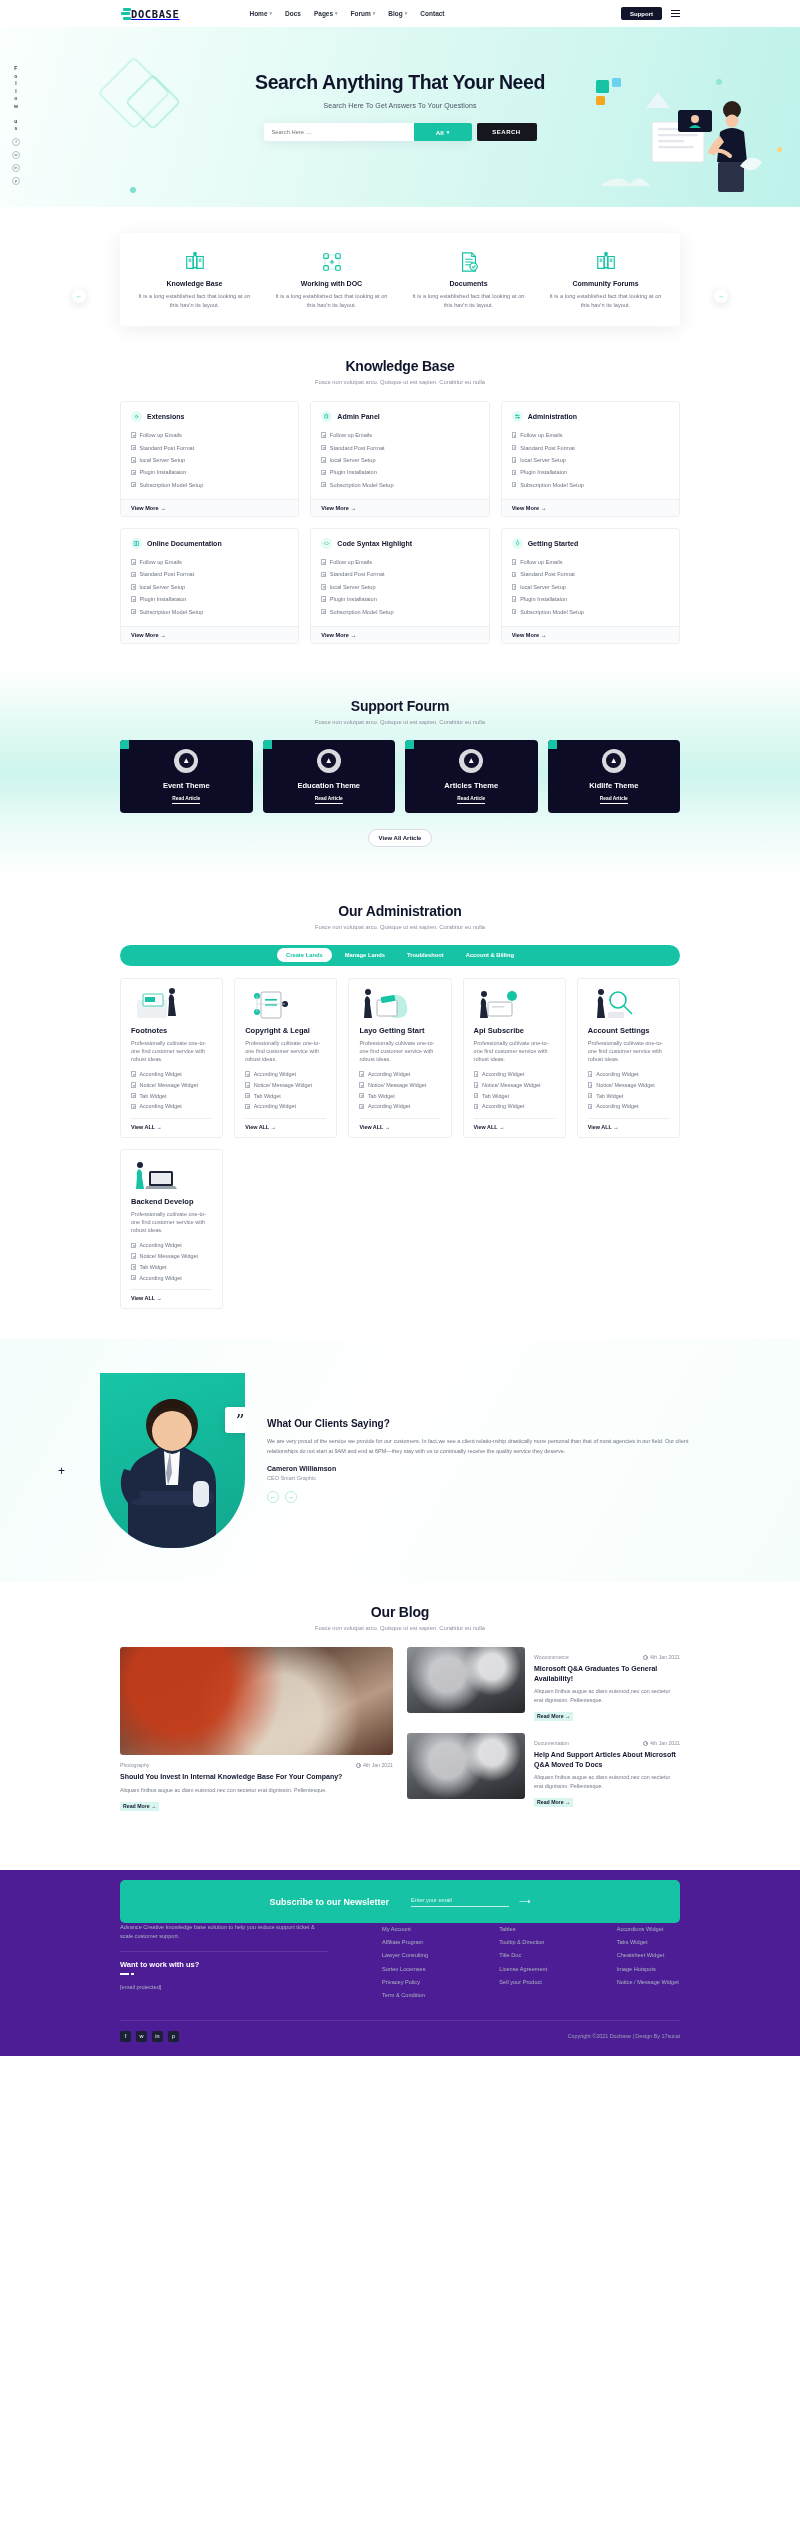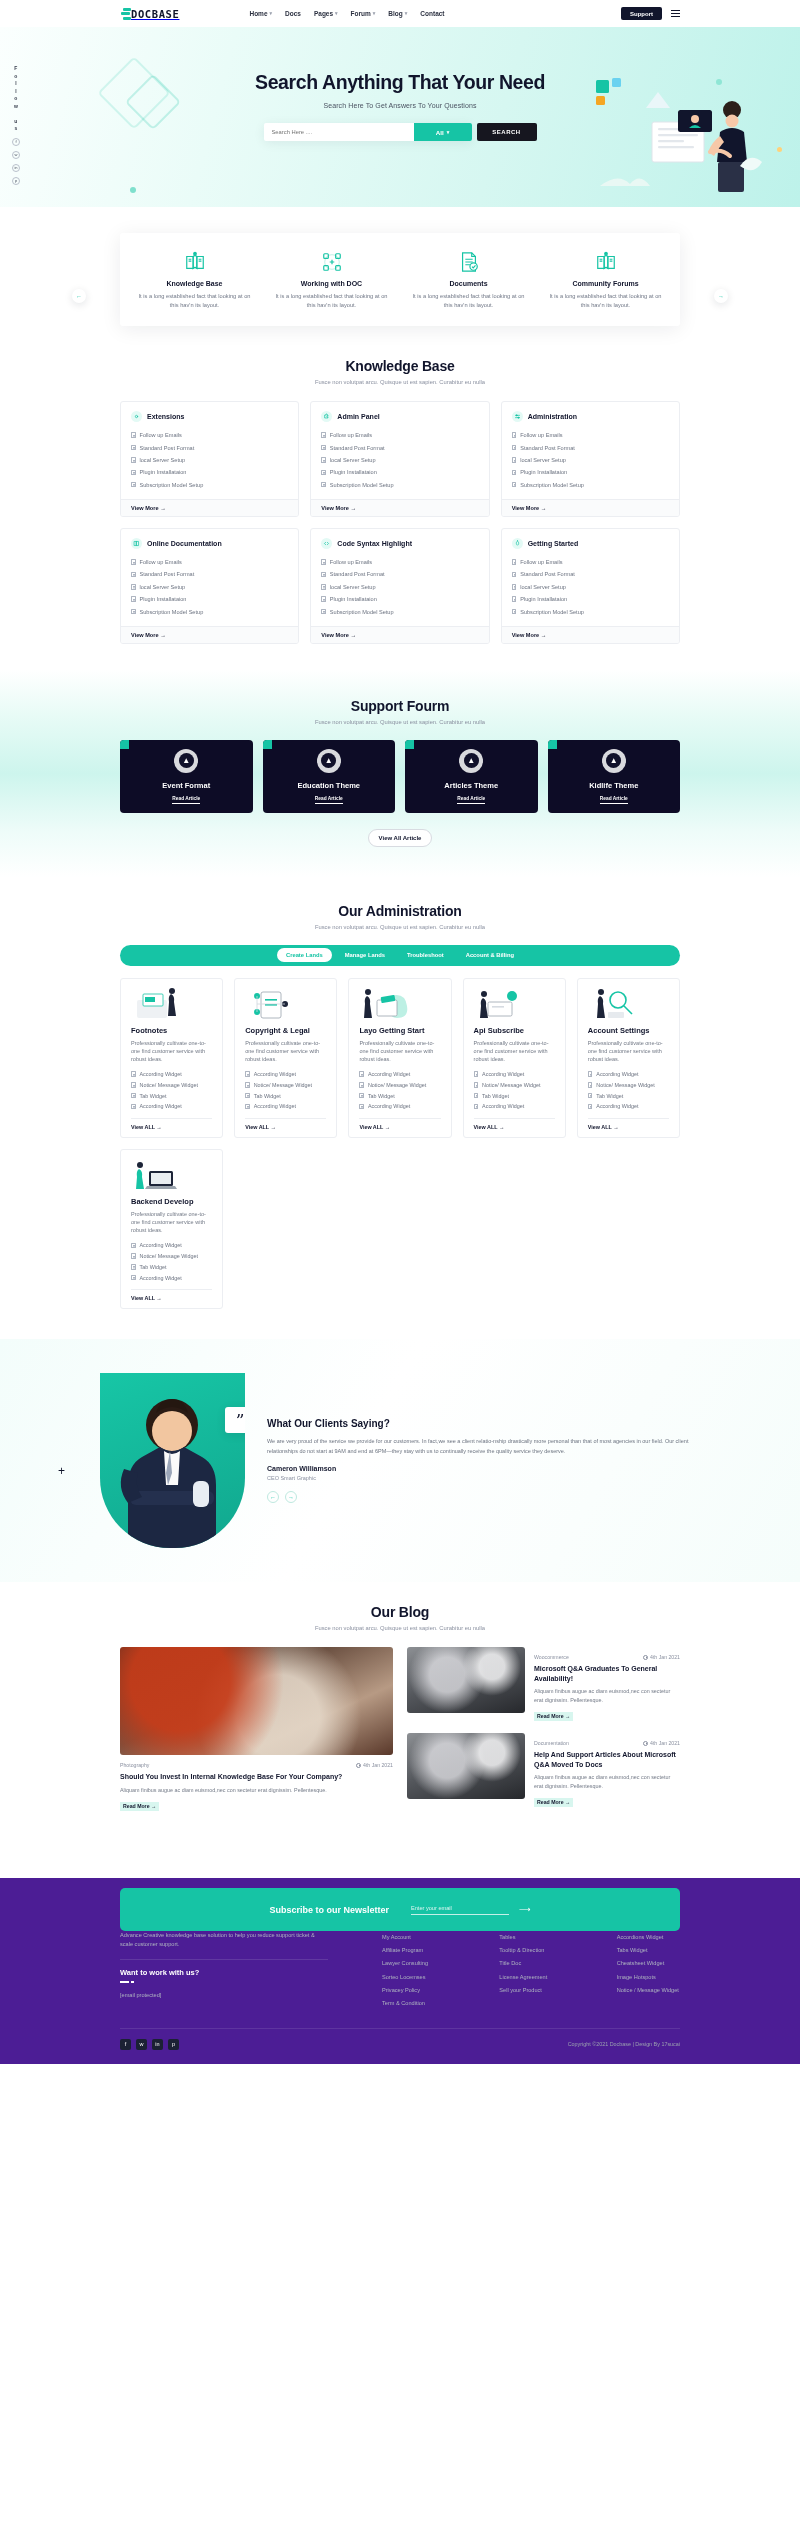--- a/index.html
+++ b/index.html
@@ -301,21 +301,21 @@
     display:flex; align-items:center; justify-content:center; gap:22px; z-index:5;
   }
   .nl-label { color:#fff; font-size:9px; font-weight:bold; }
   .nl-input {
     width:98px; border:0; border-bottom:1px solid rgba(255,255,255,.75); background:transparent;
     color:#fff; font-size:5.6px; outline:0; padding:0 0 3px;
     font-family:"Liberation Sans", sans-serif;
   }
   .nl-input::placeholder { color:rgba(255,255,255,.85); }
   .nl-arrow { color:#fff; font-size:8px; margin-left:-12px; cursor:pointer; }
-  .footer-main { width:560px; margin:8px auto; padding:28px 0 0; display:flex;gap:46px; }
+  .footer-main { width:560px; margin:0 auto; padding:28px 0 0; display:flex;gap:46px; }
   .fcol-about { width:208px; }
   .fcol { flex:1; padding-left:8px; }
   .footer h4 { color:#fff; font-size:8.5px; font-weight:bold; }
   .fbar { display:flex; gap:2px; margin:4px 0 9px; }
   .fbar i { display:block; height:1.5px; background:#fff; }
   .fbar i:first-child { width:9px; }
   .fbar i:last-child { width:2.5px; }
   .fabout { font-size:5.6px; color:#aeb3c0; line-height:9px; }
   .fsep { height:.6px; background:rgba(255,255,255,.12); margin:10px 0 9px; }
   .fmail { font-size:5.6px; color:#aeb3c0; margin-top:8px; }
@@ -738,21 +738,21 @@
   <div class="forum-zone">
     <div class="sec-title">
       <h2>Support Fourm</h2>
       <p>Fusce non volutpat arcu. Quisque ut est sapien. Curabitur eu nulla</p>
     </div>
     <div class="forum-grid" id="forum-grid">
   <div class="forum-card">
     <div class="forum-logo">
       <div class="forum-logo-in">▲</div>
     </div>
-    <h4>Event Format</h4>
+    <h4>Event Theme</h4>
     <div class="ra">Read Article</div>
   </div>
   <div class="forum-card">
     <div class="forum-logo">
       <div class="forum-logo-in">▲</div>
     </div>
     <h4>Education Theme</h4>
     <div class="ra">Read Article</div>
   </div>
   <div class="forum-card">

